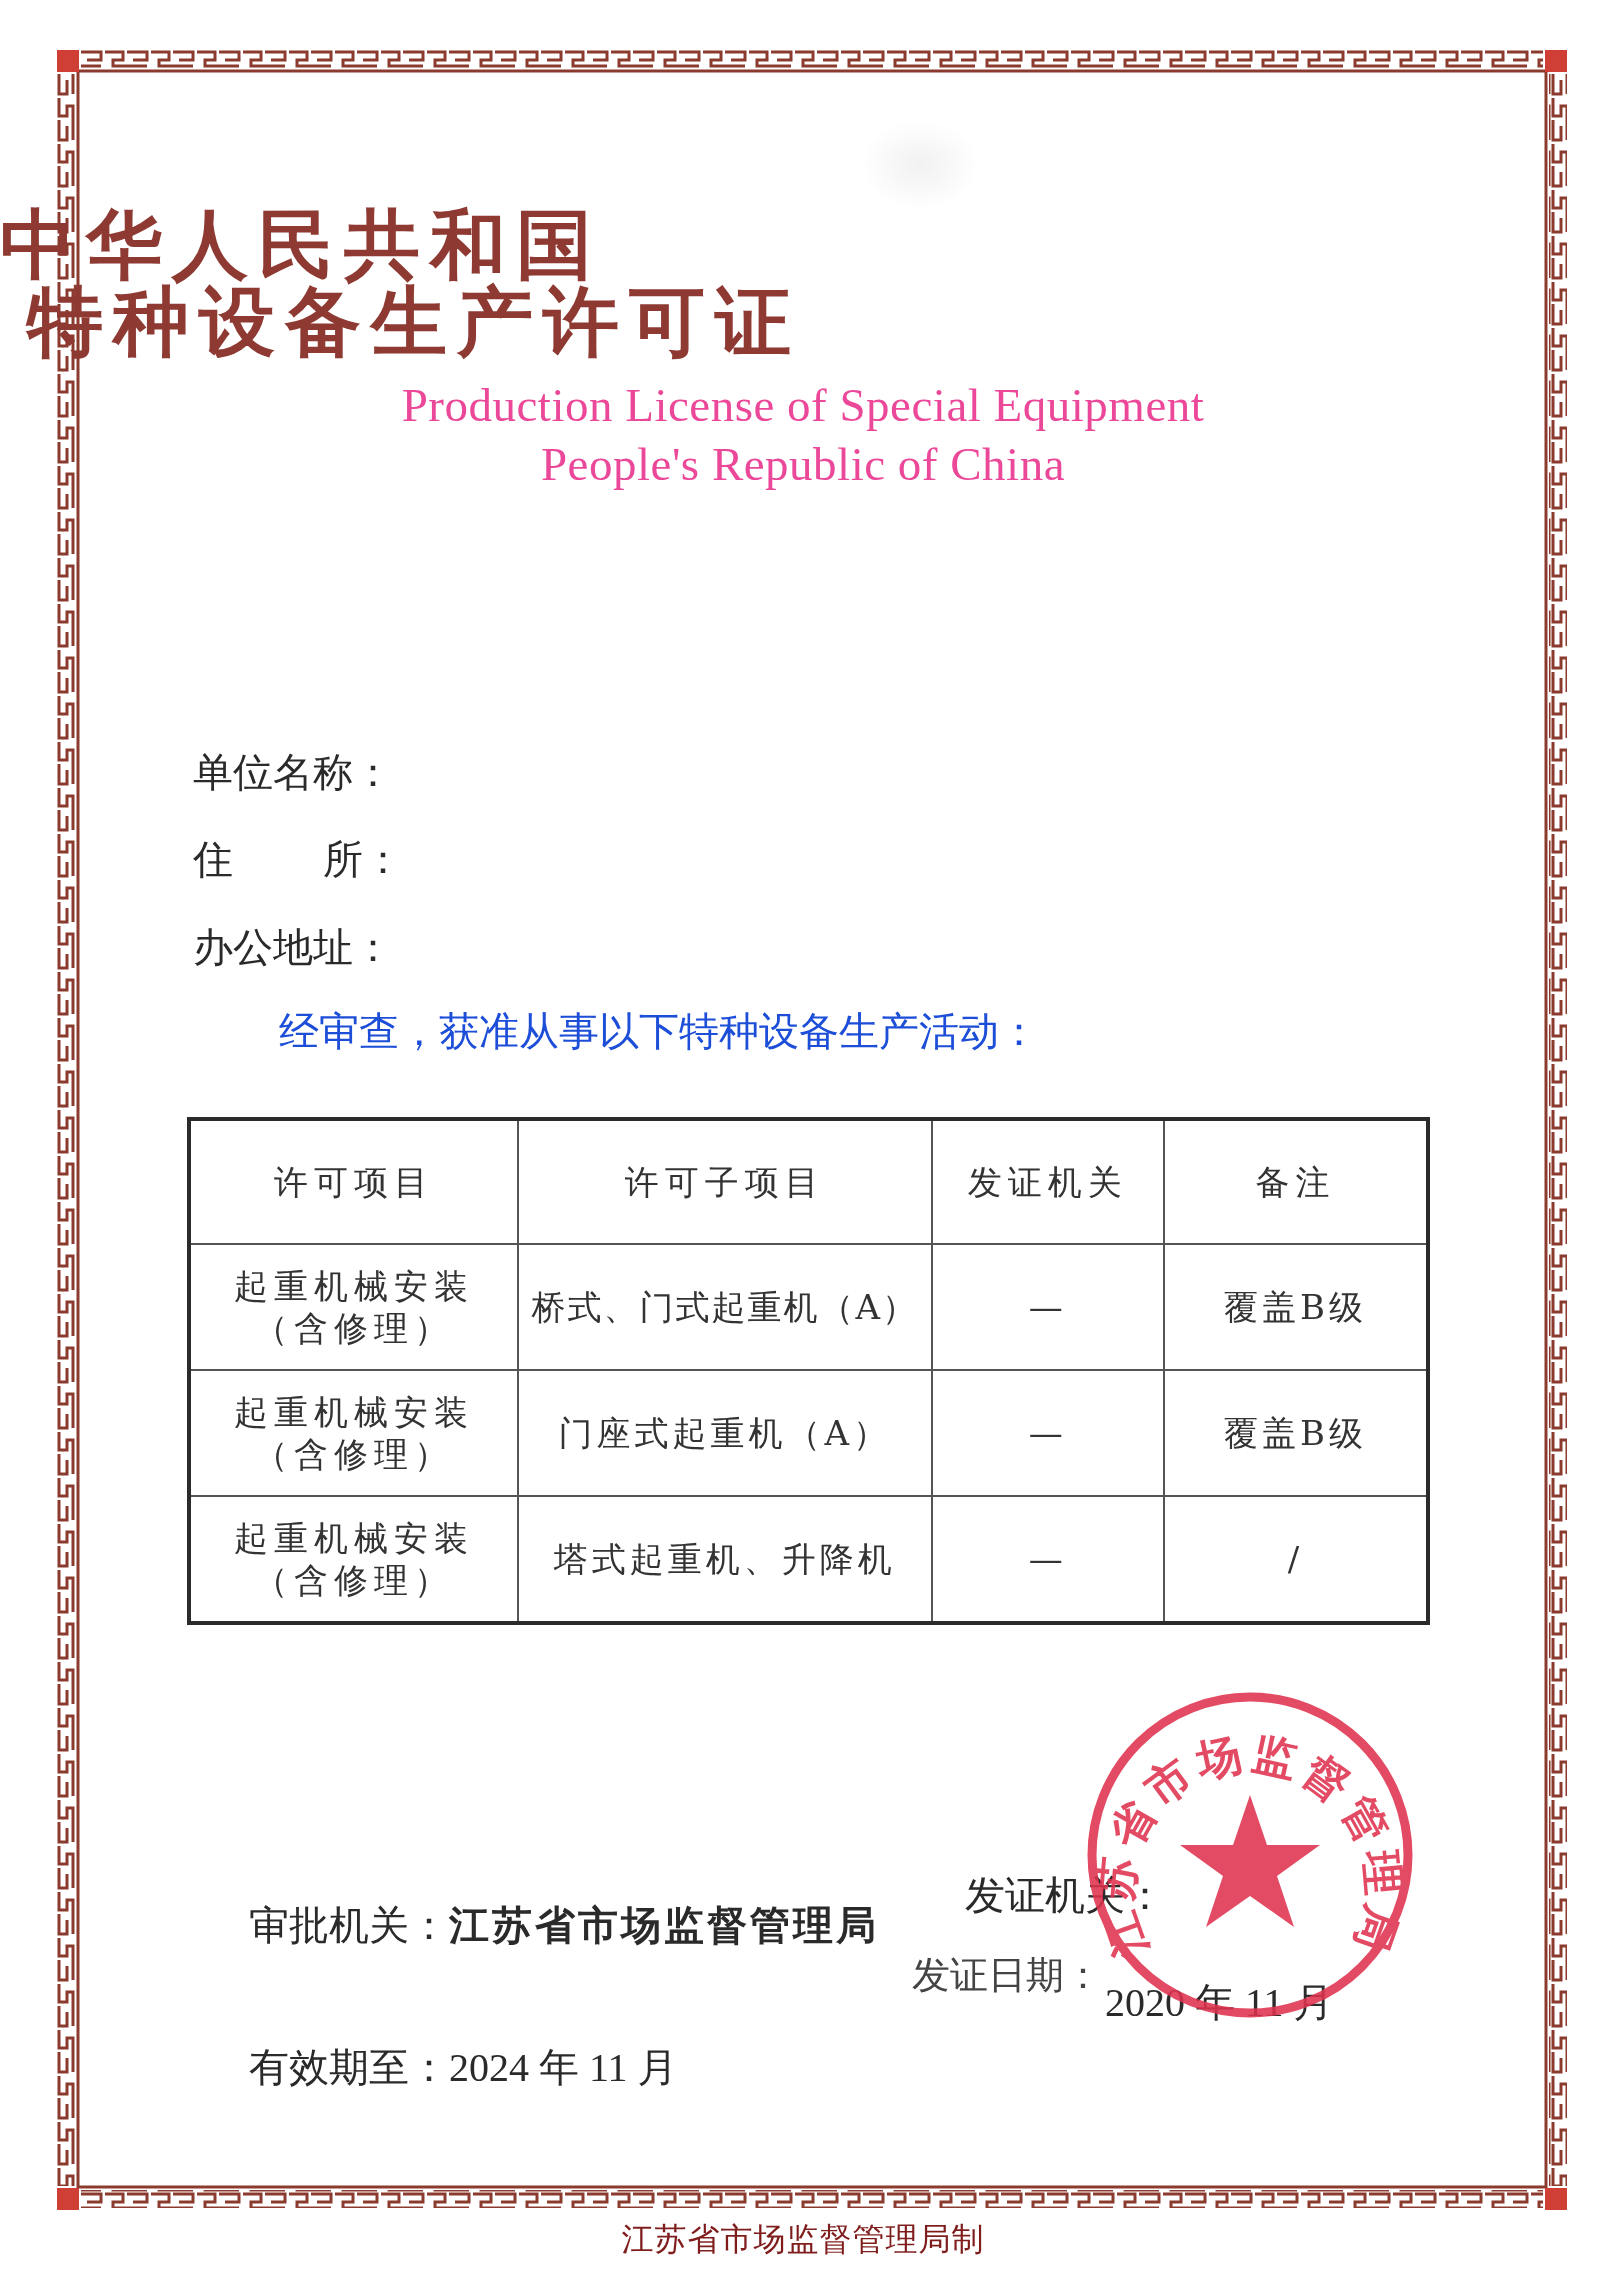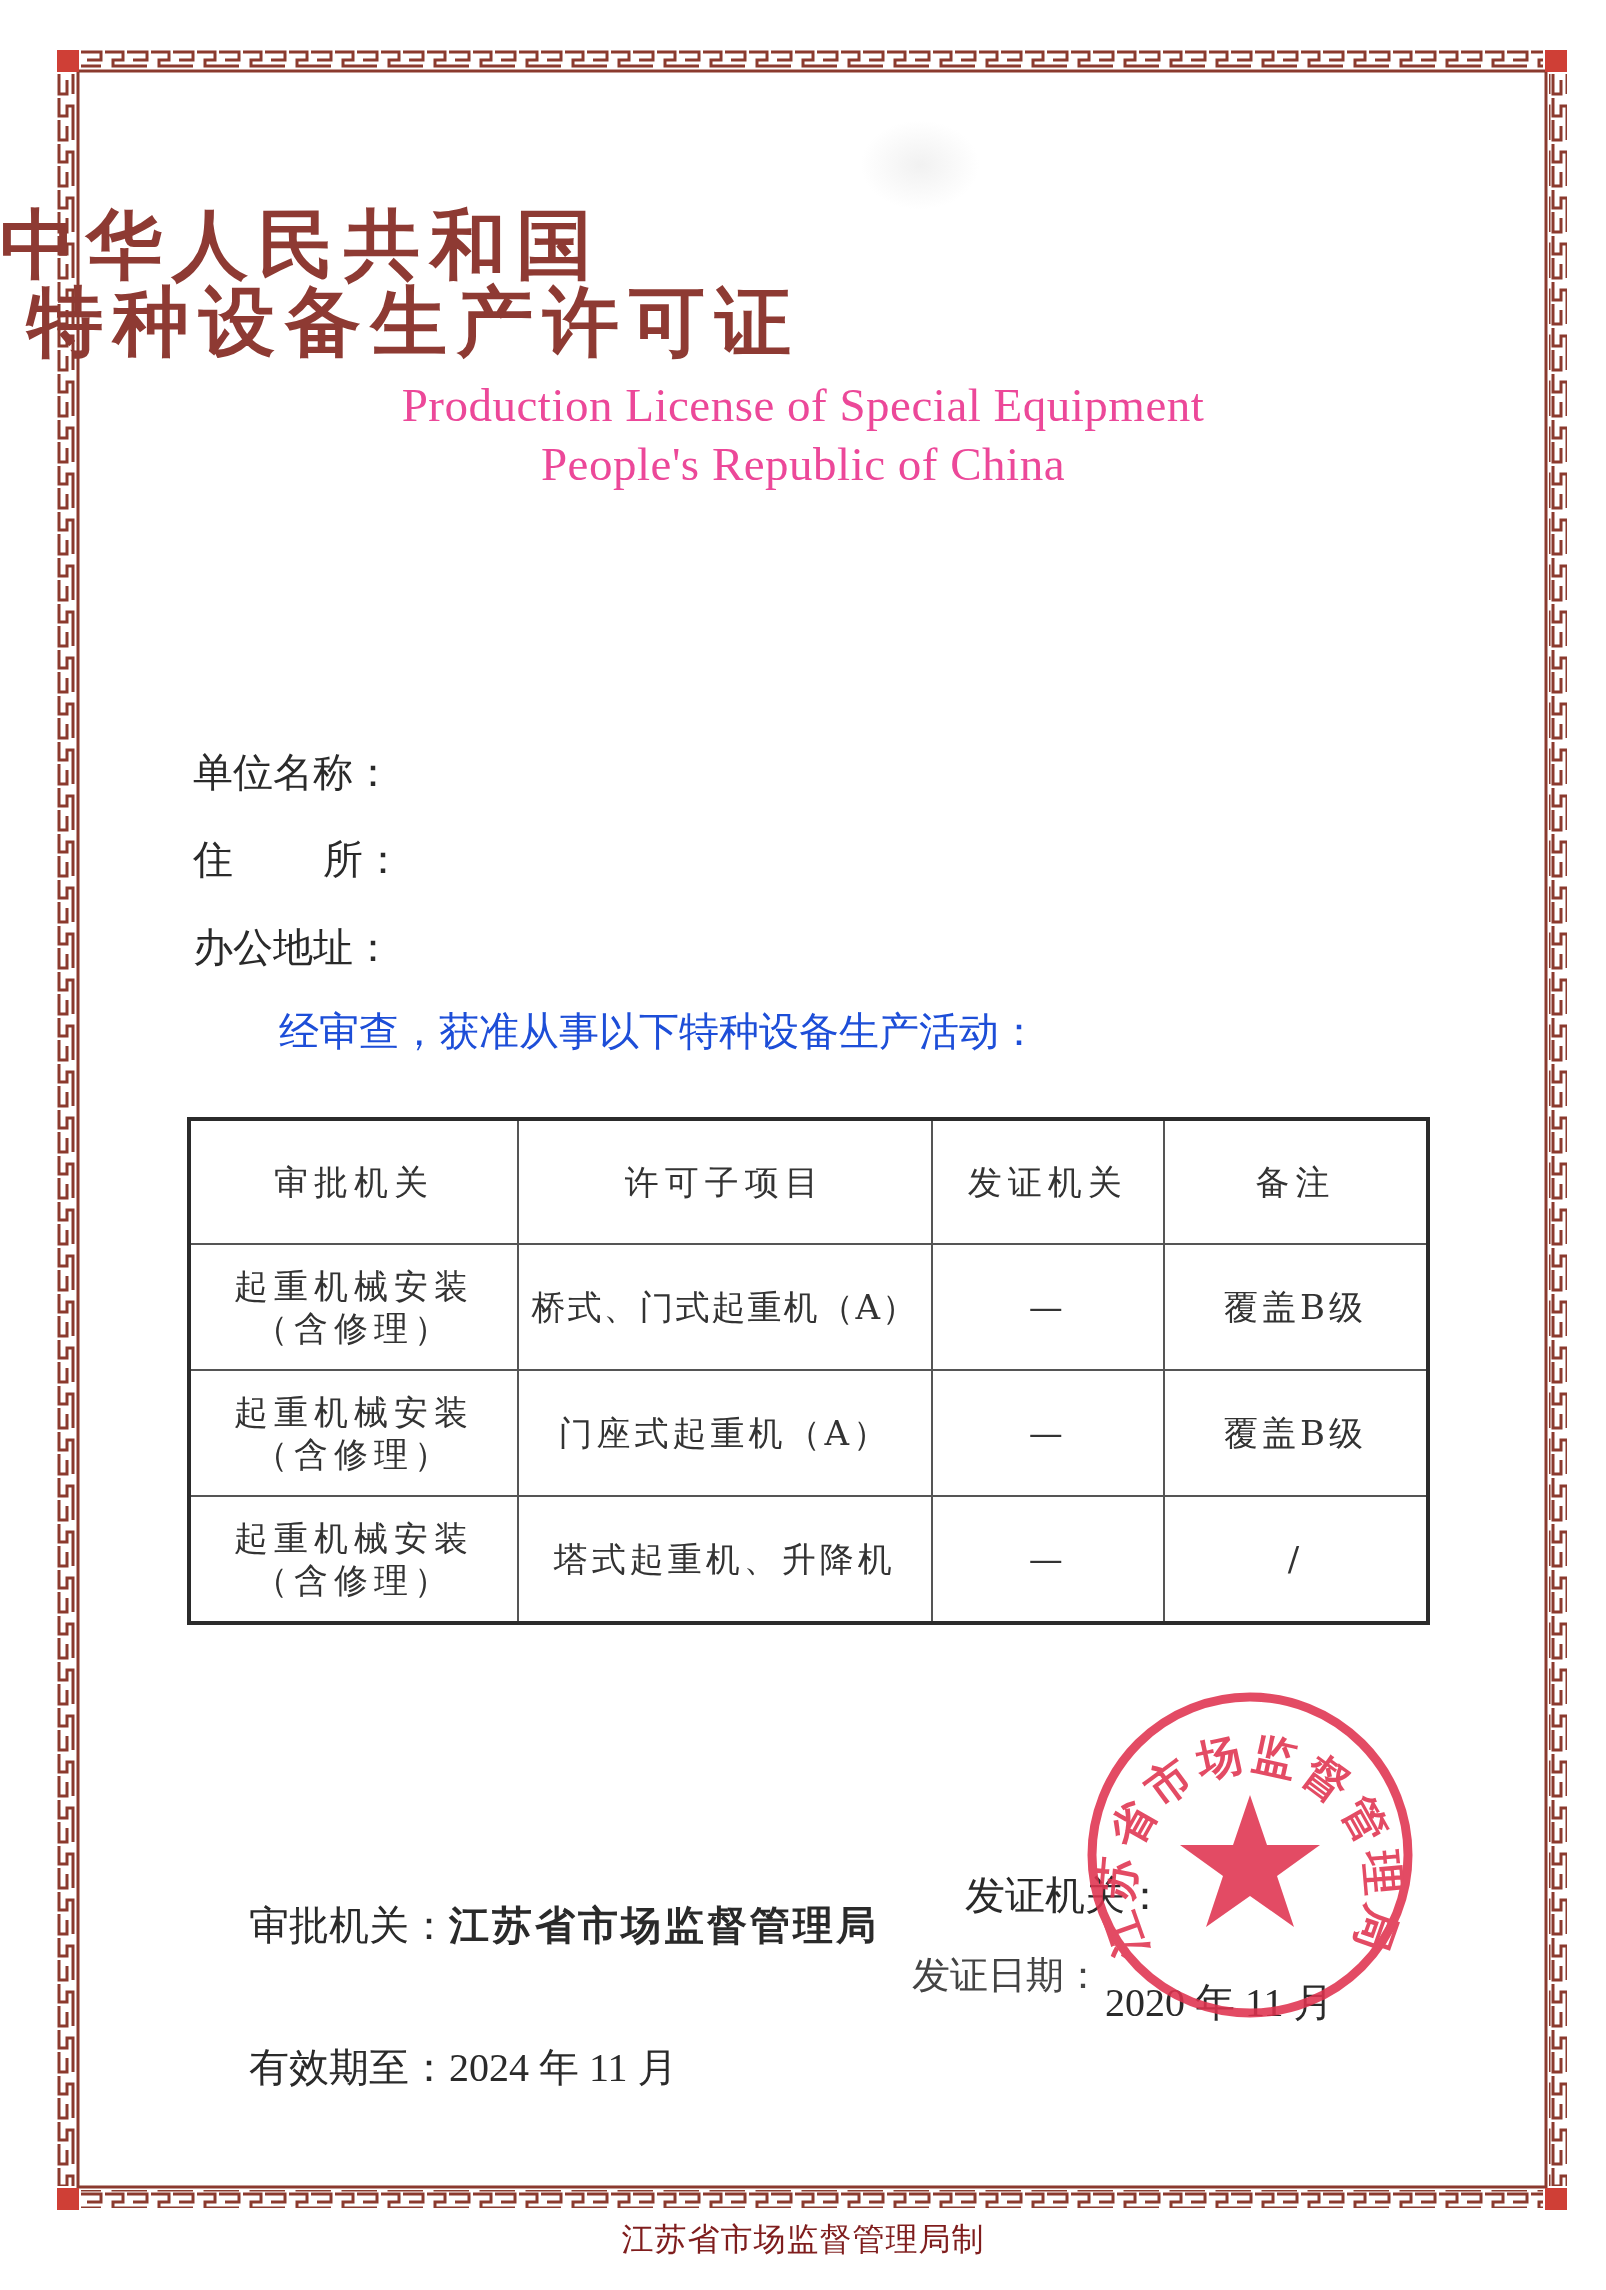--- a/index.html
+++ b/index.html
@@ -117,21 +117,21 @@
 
 <table class="lic">
   <colgroup>
       <col class="w1">
       <col class="w2">
       <col class="w3">
       <col class="w4">
     </colgroup>
   <tbody>
       <tr>
-    <th>审批机关</th>
+    <th>许可项目</th>
     <th>许可子项目</th>
     <th>发证机关</th>
     <th>备注</th>
   </tr>
   <tr>
     <td class="c1">
       <div>起重机械安装</div>
       <div>（含修理）</div>
     </td>
     <td style="letter-spacing:2px;">桥式、门式起重机（A）</td>

